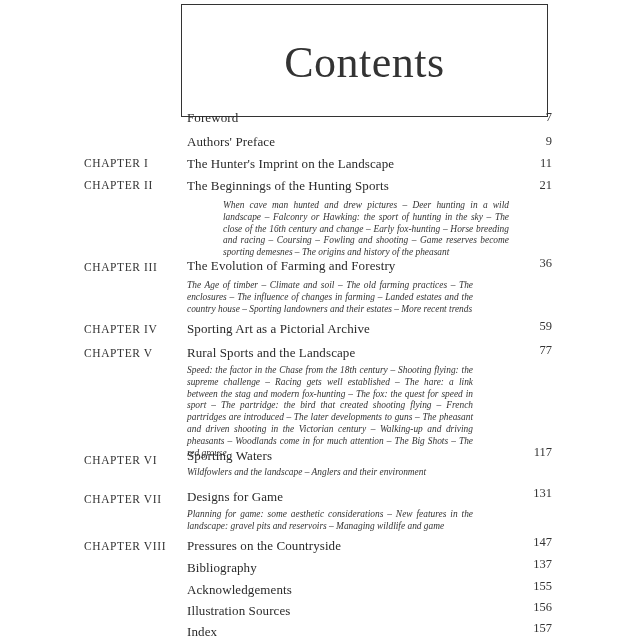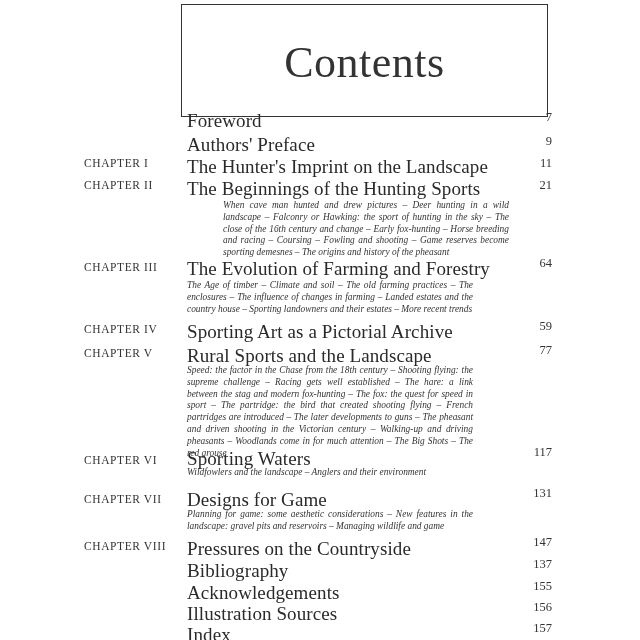--- a/index.html
+++ b/index.html
@@ -44,21 +44,21 @@
       position: absolute;
       left: 84px;
       font-size: 11.5px;
       letter-spacing: 0.6px;
       color: #333;
       white-space: nowrap;
     }
     .entry-title {
       position: absolute;
       left: 187px;
-      font-size: 19px;
+      font-size: 13px;
       color: #2a2a2a;
       white-space: nowrap;
       letter-spacing: 0.1px;
     }
     .page-num {
       position: absolute;
       right: 88px;
       font-size: 12.5px;
       color: #333;
       text-align: right;
@@ -100,21 +100,21 @@
 <div class="entry" style="top:178px;">
   <span class="chap-label" style="top:1px;text-align:right;">CHAPTER II</span>
   <span class="entry-title">The Beginnings of the Hunting Sports</span>
   <span class="page-num">21</span>
   <div class="summary" style="top:22px;margin-left:36px;">When cave man hunted and drew pictures – Deer hunting in a wild landscape – Falconry or Hawking: the sport of hunting in the sky – The close of the 16th century and change – Early fox-hunting – Horse breeding and racing – Coursing – Fowling and shooting – Game reserves become sporting demesnes – The origins and history of the pheasant</div>
 </div>
 
 <div class="entry" style="top:258px;">
   <span class="chap-label" style="top:3px;">CHAPTER III</span>
   <span class="entry-title">The Evolution of Farming and Forestry</span>
-  <span class="page-num" style="top:-2px;">64</span>
+  <span class="page-num" style="top:-2px;">36</span>
   <div class="summary" style="top:22px;">The Age of timber – Climate and soil – The old farming practices – The enclosures – The influence of changes in farming – Landed estates and the country house – Sporting landowners and their estates – More recent trends</div>
 </div>
 
 <div class="entry" style="top:321px;">
   <span class="chap-label" style="top:2px;">CHAPTER IV</span>
   <span class="entry-title">Sporting Art as a Pictorial Archive</span>
   <span class="page-num" style="top:-2px;">59</span>
 </div>
 
 <div class="entry" style="top:345px;">

